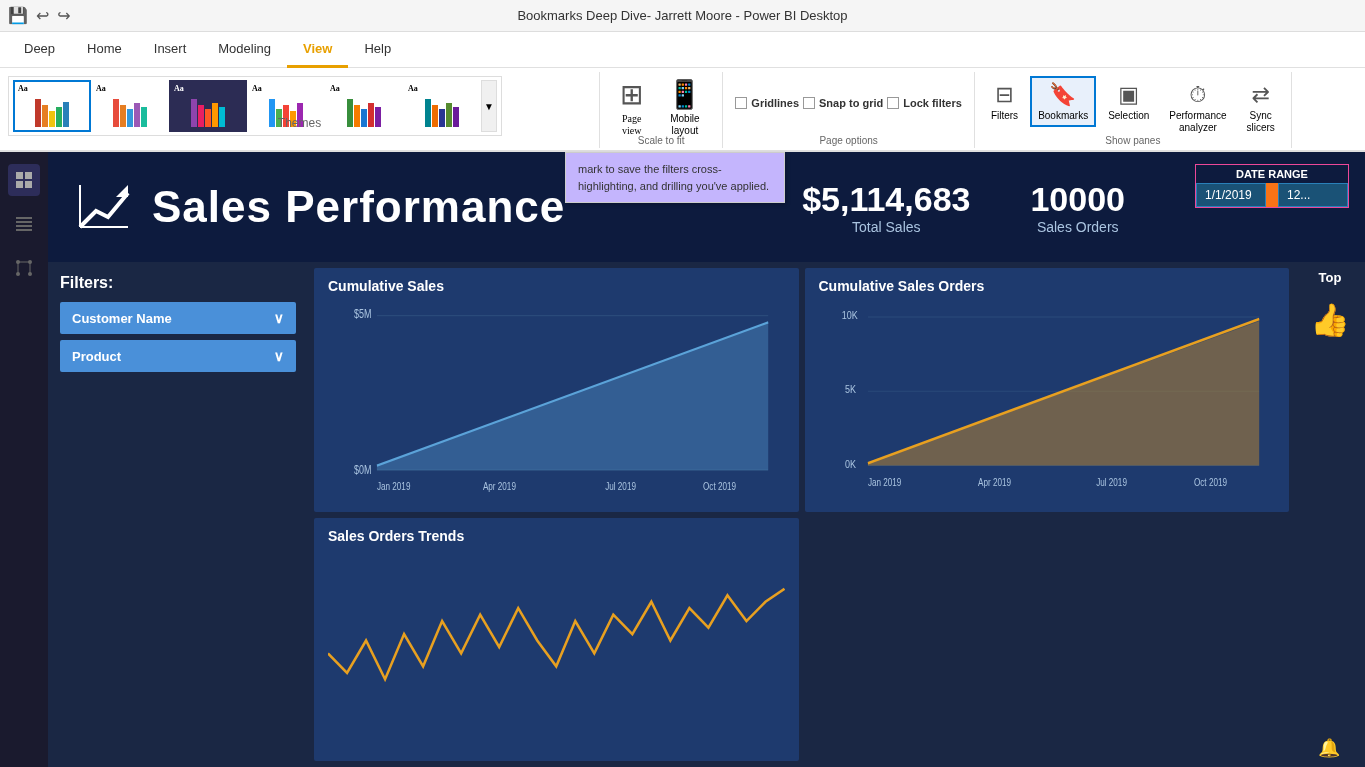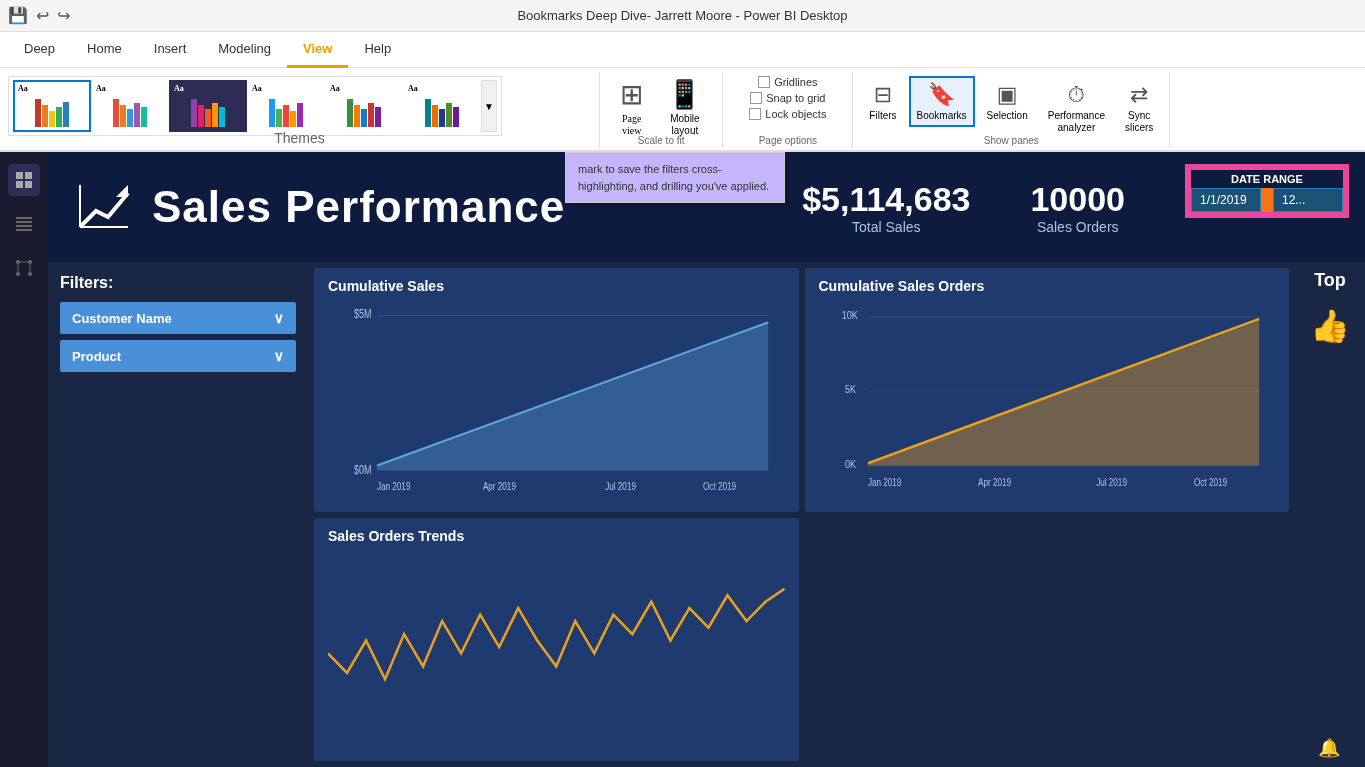--- a/index.html
+++ b/index.html
@@ -72,24 +72,24 @@
     
     .themes-group {
       display: flex;
       flex-direction: column;
       padding: 4px 8px 18px 8px;
       border-right: 1px solid #e0e0e0;
       position: relative;
       min-width: 600px;
     }
     .themes-label {
-      font-size: 14px;
+      font-size: 12px;
       color: #666;
       position: absolute;
-      bottom: 2px;
+      bottom: 18px;
       left: 50%;
       transform: translateX(-50%);
       white-space: nowrap;
     }
     .theme-swatches {
       display: flex;
       align-items: center;
       gap: 0;
       height: 60px;
       border: 1px solid #ddd;
@@ -279,21 +279,21 @@
     }
     .dash-stat-label {
       font-size: 14px;
       color: #aac4e0;
     }
     .date-range-box {
       position: absolute;
       right: 16px;
       top: 16px;
       background: #f97316;
-      border: 6px solid #ec4899;
+      border: 1px solid #ec4899;
     }
     .date-range-label {
       background: #0d1b3e;
       color: white;
       font-size: 11px;
       font-weight: bold;
       padding: 3px 8px;
       text-align: center;
     }
     .date-inputs {
@@ -507,32 +507,32 @@
         </div>
         <div class="ribbon-big-btn">
           <span style="font-size:28px;color:#555;">📱</span>
           <span style="font-size:10px;text-align:center;line-height:1.2;">Mobile<br>layout</span>
         </div>
       </div>
       <span class="group-label-bottom">Scale to fit</span>
     </div>
 
     <div class="page-options-group">
-      <div class="ribbon-items" style="flex-direction:column;gap:4px;padding-bottom:0;">
+      <div class="ribbon-items" style="flex-direction:row;gap:4px;padding-bottom:0;font-weight:bold;">
         <div class="checkbox-row">
           <div class="checkbox-box"></div>
           <span>Gridlines</span>
         </div>
         <div class="checkbox-row">
           <div class="checkbox-box"></div>
           <span>Snap to grid</span>
         </div>
         <div class="checkbox-row">
           <div class="checkbox-box"></div>
-          <span>Lock objects</span>
+          <span>Lock filters</span>
         </div>
       </div>
       <span class="group-label-bottom">Page options</span>
     </div>
 
     <div class="show-panes-group">
       <div class="pane-buttons">
         <div class="pane-btn">
           <span style="font-size:22px;color:#555;">⊟</span>
           <span style="font-size:10px;">Filters</span>
@@ -698,21 +698,21 @@
         <div class="chart-svg-area">
           <svg width="100%" height="100%" viewBox="0 0 360 160" preserveAspectRatio="none">
 
             <polyline points="0,80 15,95 30,70 45,100 60,65 75,90 90,55 105,80 120,50 135,75 150,45 165,70 180,90 195,55 210,80 225,50 240,65 255,40 270,70 285,45 300,60 315,35 330,55 345,40 360,30" stroke="#e8a020" stroke-width="2" fill="none"></polyline>
           </svg>
         </div>
       </div>
     </div>
 
     <div class="right-panel">
-      <div style="color:white;font-weight:bold;font-size:18px;writing-mode:horizontal-tb;">Top</div>
+      <div style="color:white;font-weight:bold;font-size:13px;writing-mode:horizontal-tb;">Top</div>
 
       <div style="font-size:32px;color:#3a5a8a;margin-top:8px;">👍</div>
 
       <div style="font-size:18px;color:#3a8a5a;margin-top:auto;">🔔</div>
     </div>
 
   </div>
 </div>
 
 </body></html>

